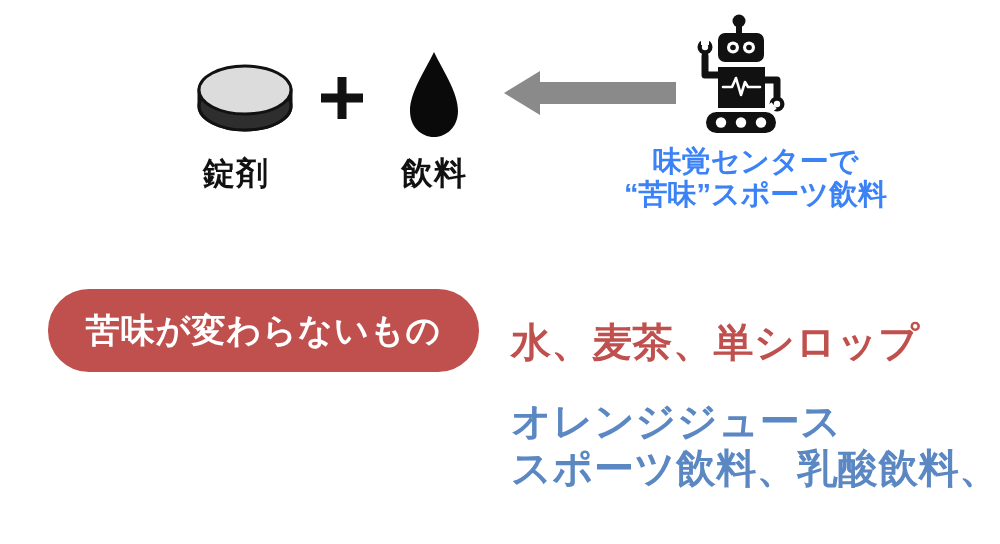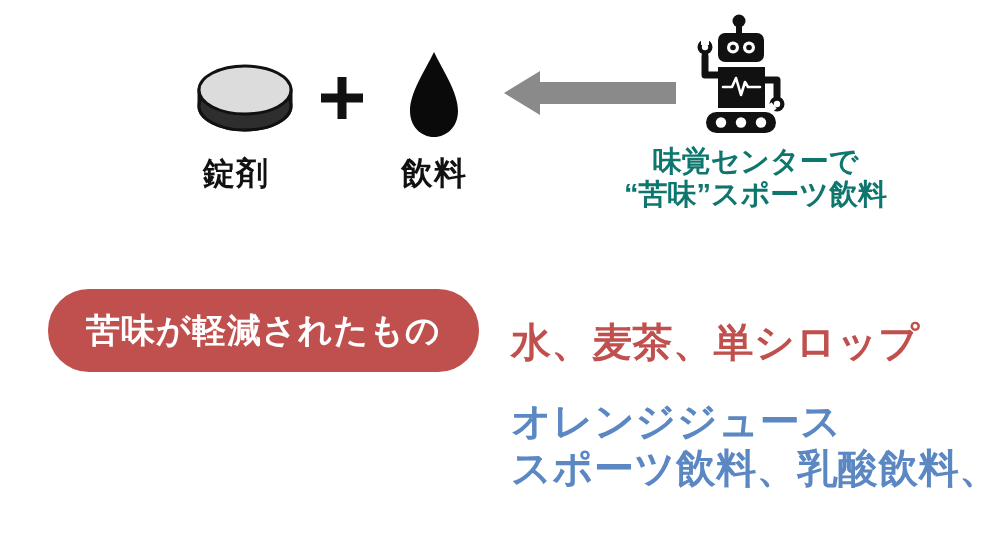--- a/index.html
+++ b/index.html
@@ -28,21 +28,21 @@
     letter-spacing: 1px;
   }
   .caption {
     position: absolute;
     left: 558px;
     top: 145px;
     width: 395px;
     text-align: center;
     font-size: 29px;
     font-weight: bold;
-    color: #0f766e;
+    color: #3b82f6;
     line-height: 33px;
     white-space: nowrap;
   }
 
   
   .badge {
     position: absolute;
     left: 48px;
     width: 431px;
     height: 83px;
@@ -135,21 +135,21 @@
     <circle cx="48" cy="108.5" r="5.2" fill="#fff"></circle>
     <circle cx="68" cy="108.5" r="5.2" fill="#fff"></circle>
   </svg>
 
   <div class="caption">
     <div>味覚センターで</div>
     <div>“苦味”スポーツ飲料</div>
   </div>
 
   <div class="badge badge-red">
-    <span>苦味が軽減されたもの</span>
+    <span>苦味が変わらないもの</span>
   </div>
   <div class="items items-red">
     <span>水、麦茶、単シロップ</span>
   </div>
 
   <div class="items items-blue">
     <div>オレンジジュース</div>
     <div>スポーツ飲料、乳酸飲料、</div>
   </div>
 

